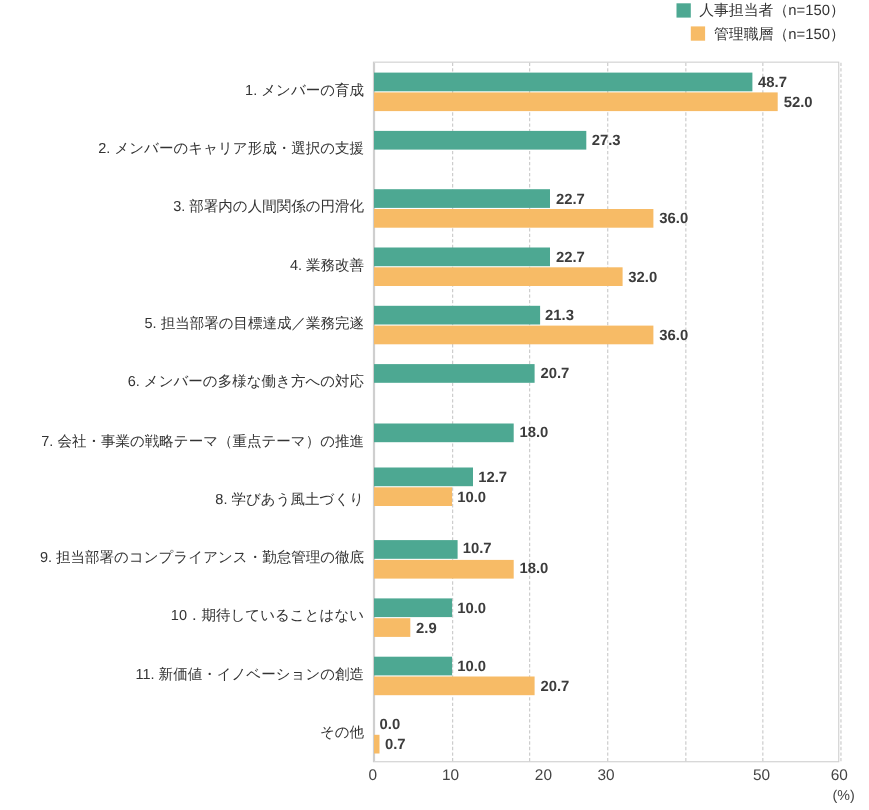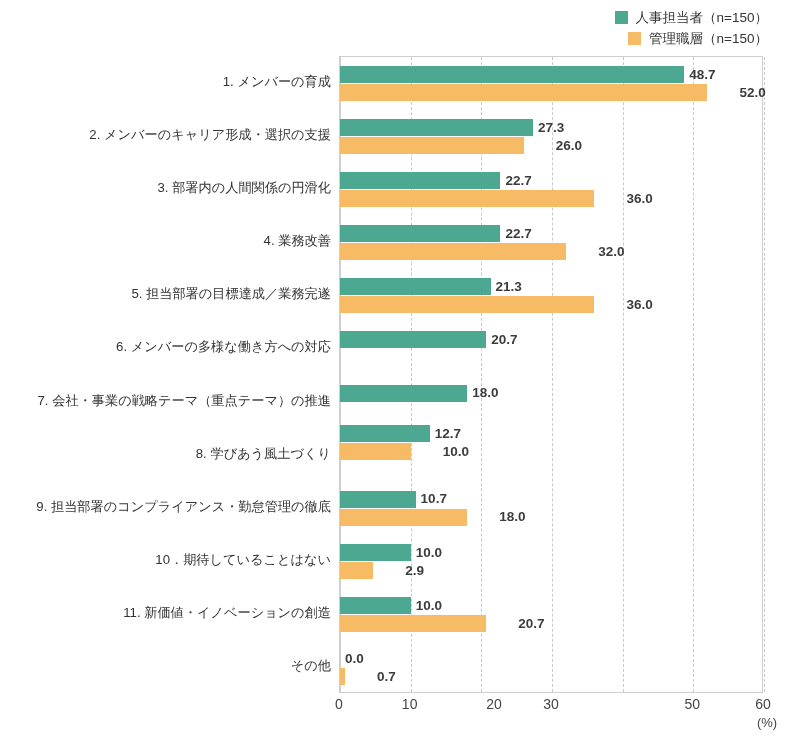--- a/index.html
+++ b/index.html
@@ -25,21 +25,21 @@
     height: 46px;
     display: flex;
     flex-direction: column;
     align-items: flex-end;
     justify-content: flex-start;
     padding-top: 3px;
     box-sizing: border-box;
   }
   .legend-row {
     display: flex;
-    align-items: flex-end;
+    align-items: flex-start;
     height: 21px;
     padding-right: 22px;
   }
   .legend-swatch {
     width: 13px;
     height: 13px;
     margin-right: 8px;
     flex: none;
   }
   .legend-label {
@@ -89,21 +89,21 @@
     height: 53.08px;
   }
   .bar-wrap {
     position: absolute;
     left: 0;
     height: 17px;
     display: flex;
     align-items: center;
   }
   .bar-wrap.s0 { top: 9px; }
-  .bar-wrap.s1 { top: 27px; gap: 27px; }
+  .bar-wrap.s1 { top: 27px; }
   .bar {
     height: 17px;
     flex: none;
   }
   .bar.s0 { background: #4da892; }
   .bar.s1 { background: #f7bb66; }
   .bar-value {
     font-size: 13.5px;
     font-weight: bold;
     color: #3c3c3c;
@@ -174,24 +174,20 @@
         </div>
         <div class="bar-wrap s1">
           <div class="bar s1" style="width: 367.467px;"></div>
           <span class="bar-value">52.0</span>
         </div>
       </div>
       <div class="row" style="top: 53.0833px;">
         <div class="bar-wrap s0">
           <div class="bar s0" style="width: 192.92px;"></div>
           <span class="bar-value">27.3</span>
-        </div>
-        <div class="bar-wrap s1">
-          <div class="bar s1" style="width: 183.733px;"></div>
-          <span class="bar-value">26.0</span>
         </div>
       </div>
       <div class="row" style="top: 106.167px;">
         <div class="bar-wrap s0">
           <div class="bar s0" style="width: 160.413px;"></div>
           <span class="bar-value">22.7</span>
         </div>
         <div class="bar-wrap s1">
           <div class="bar s1" style="width: 254.4px;"></div>
           <span class="bar-value">36.0</span>

